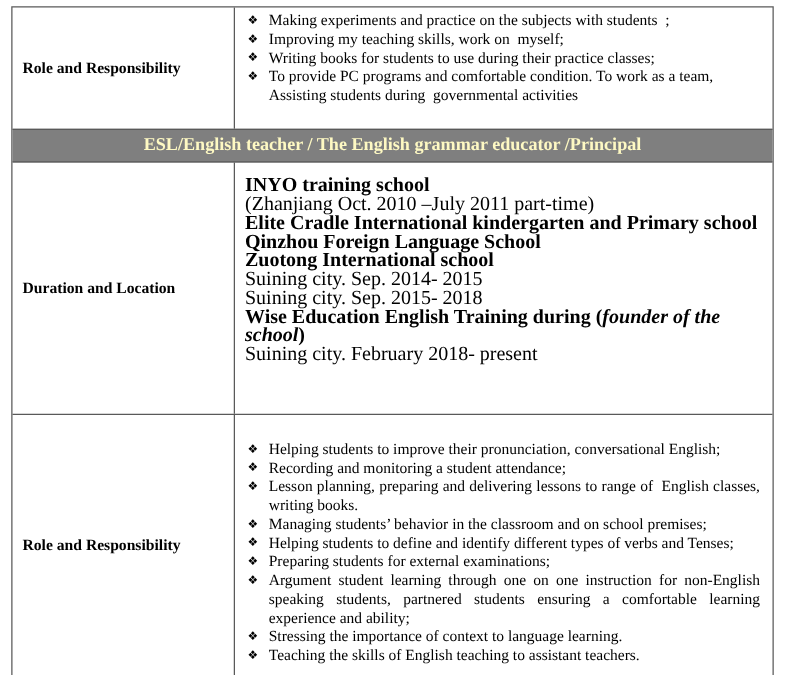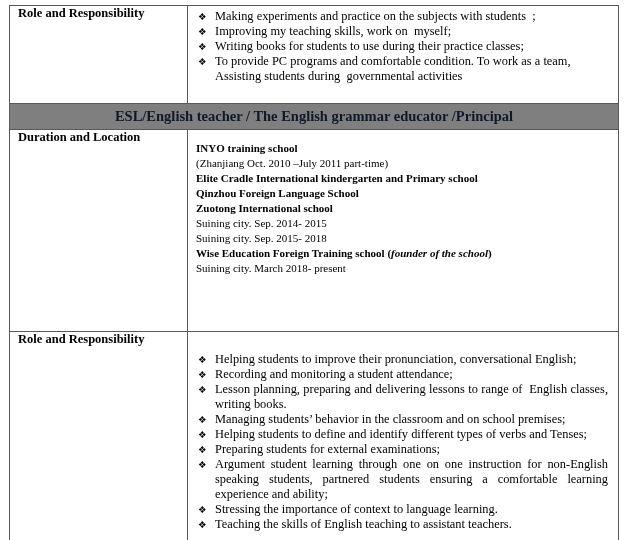--- a/index.html
+++ b/index.html
@@ -15,53 +15,53 @@
     position:absolute;left:9px;top:5px;width:610px;height:537px;
     border:1px solid var(--border);
     display:flex;flex-direction:column;background:#ffffff;
   }
   .t-row{display:flex;flex-direction:row;width:100%;}
   .row-1{height:97px;}
   .row-3{height:201px;}
   .row-4{flex:1;}
   .label-cell{
     width:178px;flex:0 0 178px;border-right:1px solid var(--border);
-    display:flex;
+    display:flex;align-items:center;
     padding-left:8px;padding-right:4px;
     font-weight:bold;font-size:12.5px;
   }
   .content-cell{flex:1;min-width:0;}
 
   .header-row{
     height:27px;flex:0 0 27px;
     background:var(--header-bg);
     border-top:1px solid var(--border);
     border-bottom:1px solid var(--border);
     display:flex;align-items:center;justify-content:center;
-    font-weight:bold;font-size:14.5px;color:#0f172a;
+    font-weight:bold;font-size:14.5px;color:#fef9c3;
   }
   .row-4{border-top:1px solid var(--border);}
 
   
   .bullet-list{padding:3px 10px 0 10px;}
   .row-4 .bullet-list{padding-top:20px;}
   .bullet-item{
     display:flex;align-items:flex-start;
     font-size:12.4px;line-height:15px;
   }
   .bullet-marker{
     flex:0 0 17px;width:17px;
     font-family:"DejaVu Sans",sans-serif;
     font-size:9.5px;line-height:15px;
   }
   .bullet-text{flex:1;min-width:0;white-space:pre-wrap;}
   .justified .bullet-text{text-align:justify;text-justify:inter-word;}
 
   
-  .school-list{padding:11px 8px 0 8px;font-size:11px;line-height:15px;}
+  .school-list{padding:11px 8px 0 8px;font-size:16px;line-height:15px;}
   .school-name{font-weight:bold;white-space:pre-wrap;}
   .school-name .it{font-style:italic;}
   .school-detail{white-space:pre-wrap;}
 </style>
 </head>
 <body>
 
 <div class="resume-table">
 
   <div class="t-row row-1">
@@ -100,22 +100,22 @@
     </div>
     <div class="content-cell">
       <div class="school-list">
           <div class="school-name"><span>INYO training school</span></div>
           <div class="school-detail">(Zhanjiang Oct. 2010 –July 2011 part-time)</div>
           <div class="school-name"><span>Elite Cradle International kindergarten and Primary school</span></div>
           <div class="school-name"><span>Qinzhou Foreign Language School</span></div>
           <div class="school-name"><span>Zuotong International school</span></div>
           <div class="school-detail">Suining city. Sep. 2014- 2015</div>
           <div class="school-detail">Suining city. Sep. 2015- 2018</div>
-          <div class="school-name"><span>Wise Education Foreign Training school (</span><span class="it">founder of the school</span><span>)</span></div>
-          <div class="school-detail">Suining city. March 2018- present</div>
+          <div class="school-name"><span>Wise Education English Training during (</span><span class="it">founder of the school</span><span>)</span></div>
+          <div class="school-detail">Suining city. February 2018- present</div>
         </div>
     </div>
   </div>
 
   <div class="t-row row-4">
     <div class="label-cell">
       <span>Role and Responsibility</span>
     </div>
     <div class="content-cell justified">
       <div class="bullet-list">

